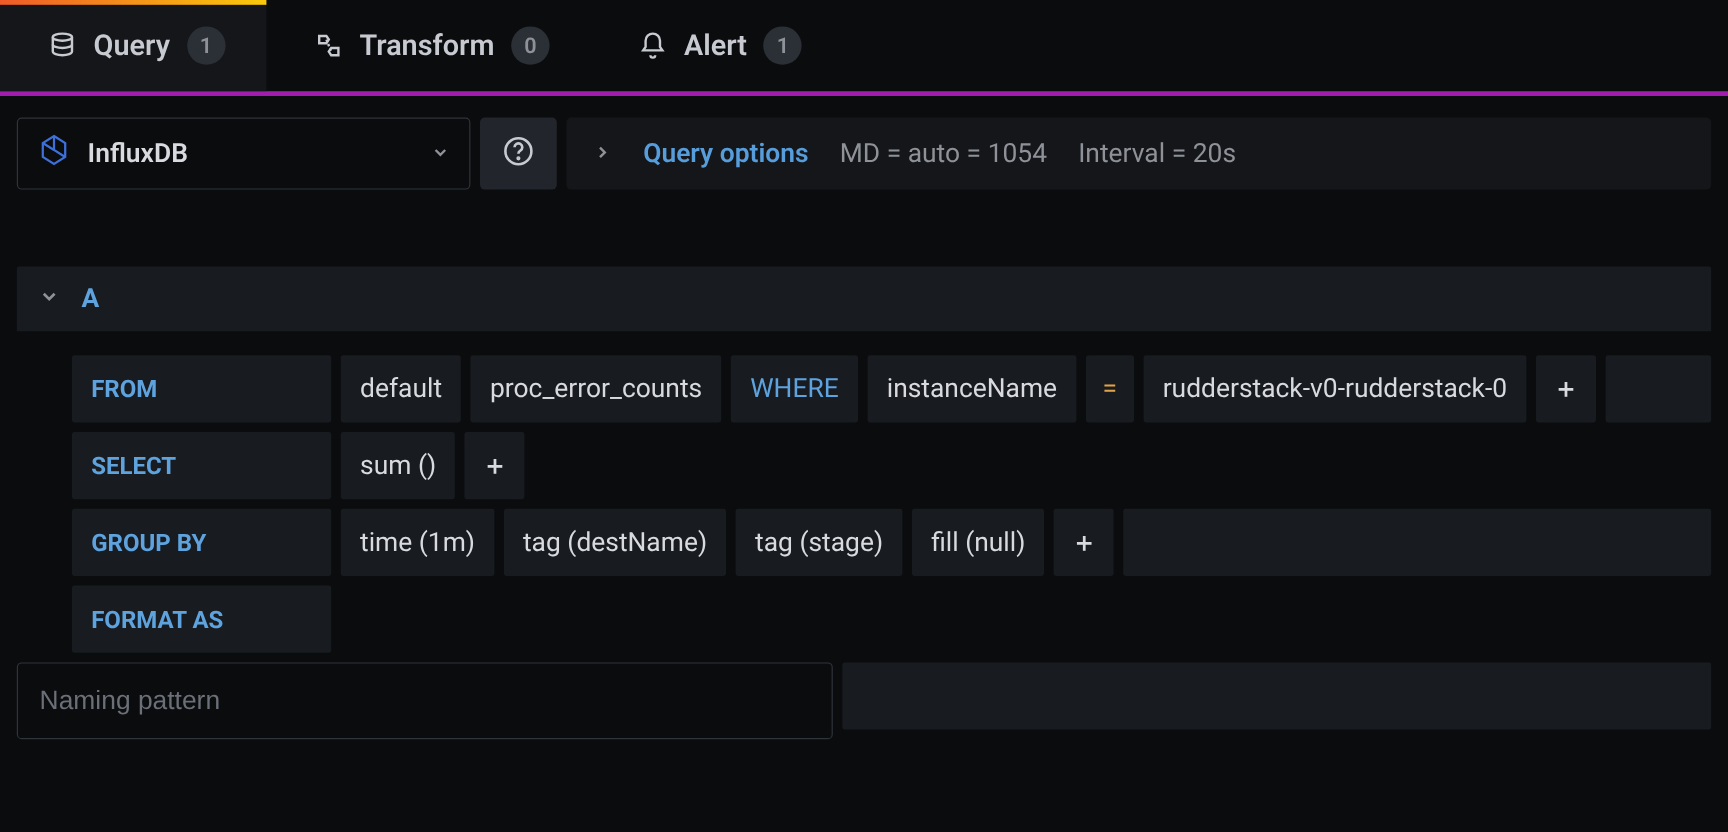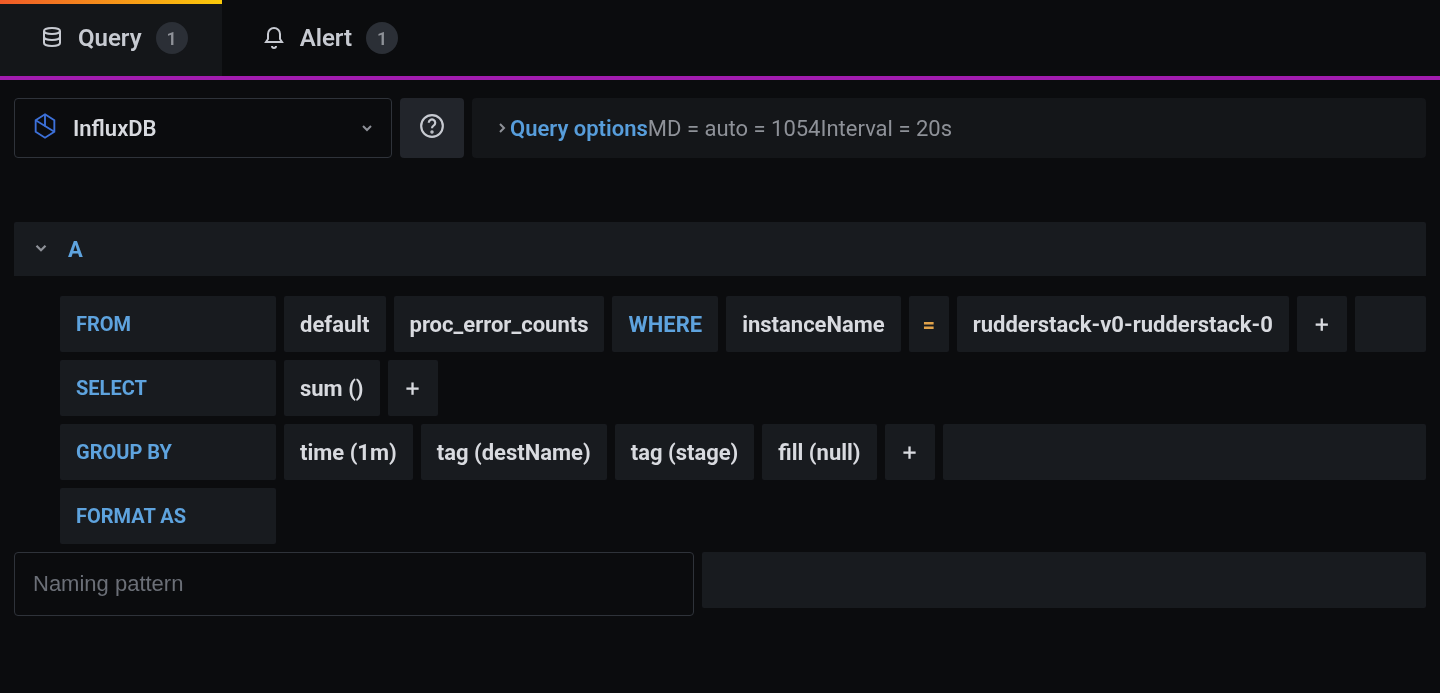--- a/index.html
+++ b/index.html
@@ -82,20 +82,21 @@
     border-radius: 4px;
     cursor:pointer;
   }
   .options-bar {
     flex: 1;
     height: 60px;
     background: #141619;
     border-radius: 4px;
     display:flex;
     align-items:center;
+    gap: 26px;
     padding: 0 22px;
     font-size: 22px;
   }
   .link-blue { color:#579ddb; font-weight:600; cursor:pointer; }
   .muted { color:#8e9198; }
 
   .query-block { padding: 0 14px; margin-top: 46px; }
   .query-header {
     display:flex;
     align-items:center;
@@ -120,21 +121,21 @@
     display:flex;
     align-items:center;
     padding: 0 16px;
     height:56px;
     border-radius:2px;
     margin-left:46px;
   }
   .cell {
     background:#181b1f;
     color:#d8dadf;
-    font-weight:700;
+    font-weight:400;
     font-size:22px;
     display:flex;
     align-items:center;
     padding: 0 16px;
     height:56px;
     border-radius:2px;
     cursor:pointer;
     white-space:nowrap;
   }
   .cell.kw { color:#5ea3de; }
@@ -175,20 +176,31 @@
         <path d="M4 5v6c0 1.7 3.6 3 8 3s8-1.3 8-3V5"></path>
         <path d="M4 11v6c0 1.7 3.6 3 8 3s8-1.3 8-3v-6"></path>
       </svg>
     </span>
     <span>Query</span>
     <span class="tab-badge">1</span>
   </div>
   <div class="tab">
     <span class="tab-icon">
       <svg width="24" height="24" viewBox="0 0 24 24" fill="none" stroke="#c7cad1" stroke-width="2">
+        <path d="M4 4h6l2 3-2 3H4z"></path>
+          <path d="M20 20h-6l-2-3 2-3h6z"></path>
+        <path d="M10 7l4 10" stroke-dasharray="2 2"></path>
+      </svg>
+    </span>
+    <span>Transform</span>
+    <span class="tab-badge">0</span>
+  </div>
+  <div class="tab">
+    <span class="tab-icon">
+      <svg width="24" height="24" viewBox="0 0 24 24" fill="none" stroke="#c7cad1" stroke-width="2">
         <path d="M6 8a6 6 0 1 1 12 0v5l2 3H4l2-3z"></path>
           <path d="M10 20a2 2 0 0 0 4 0"></path>
       </svg>
     </span>
     <span>Alert</span>
     <span class="tab-badge">1</span>
   </div>
 </div>
 
 <div class="toolbar">

